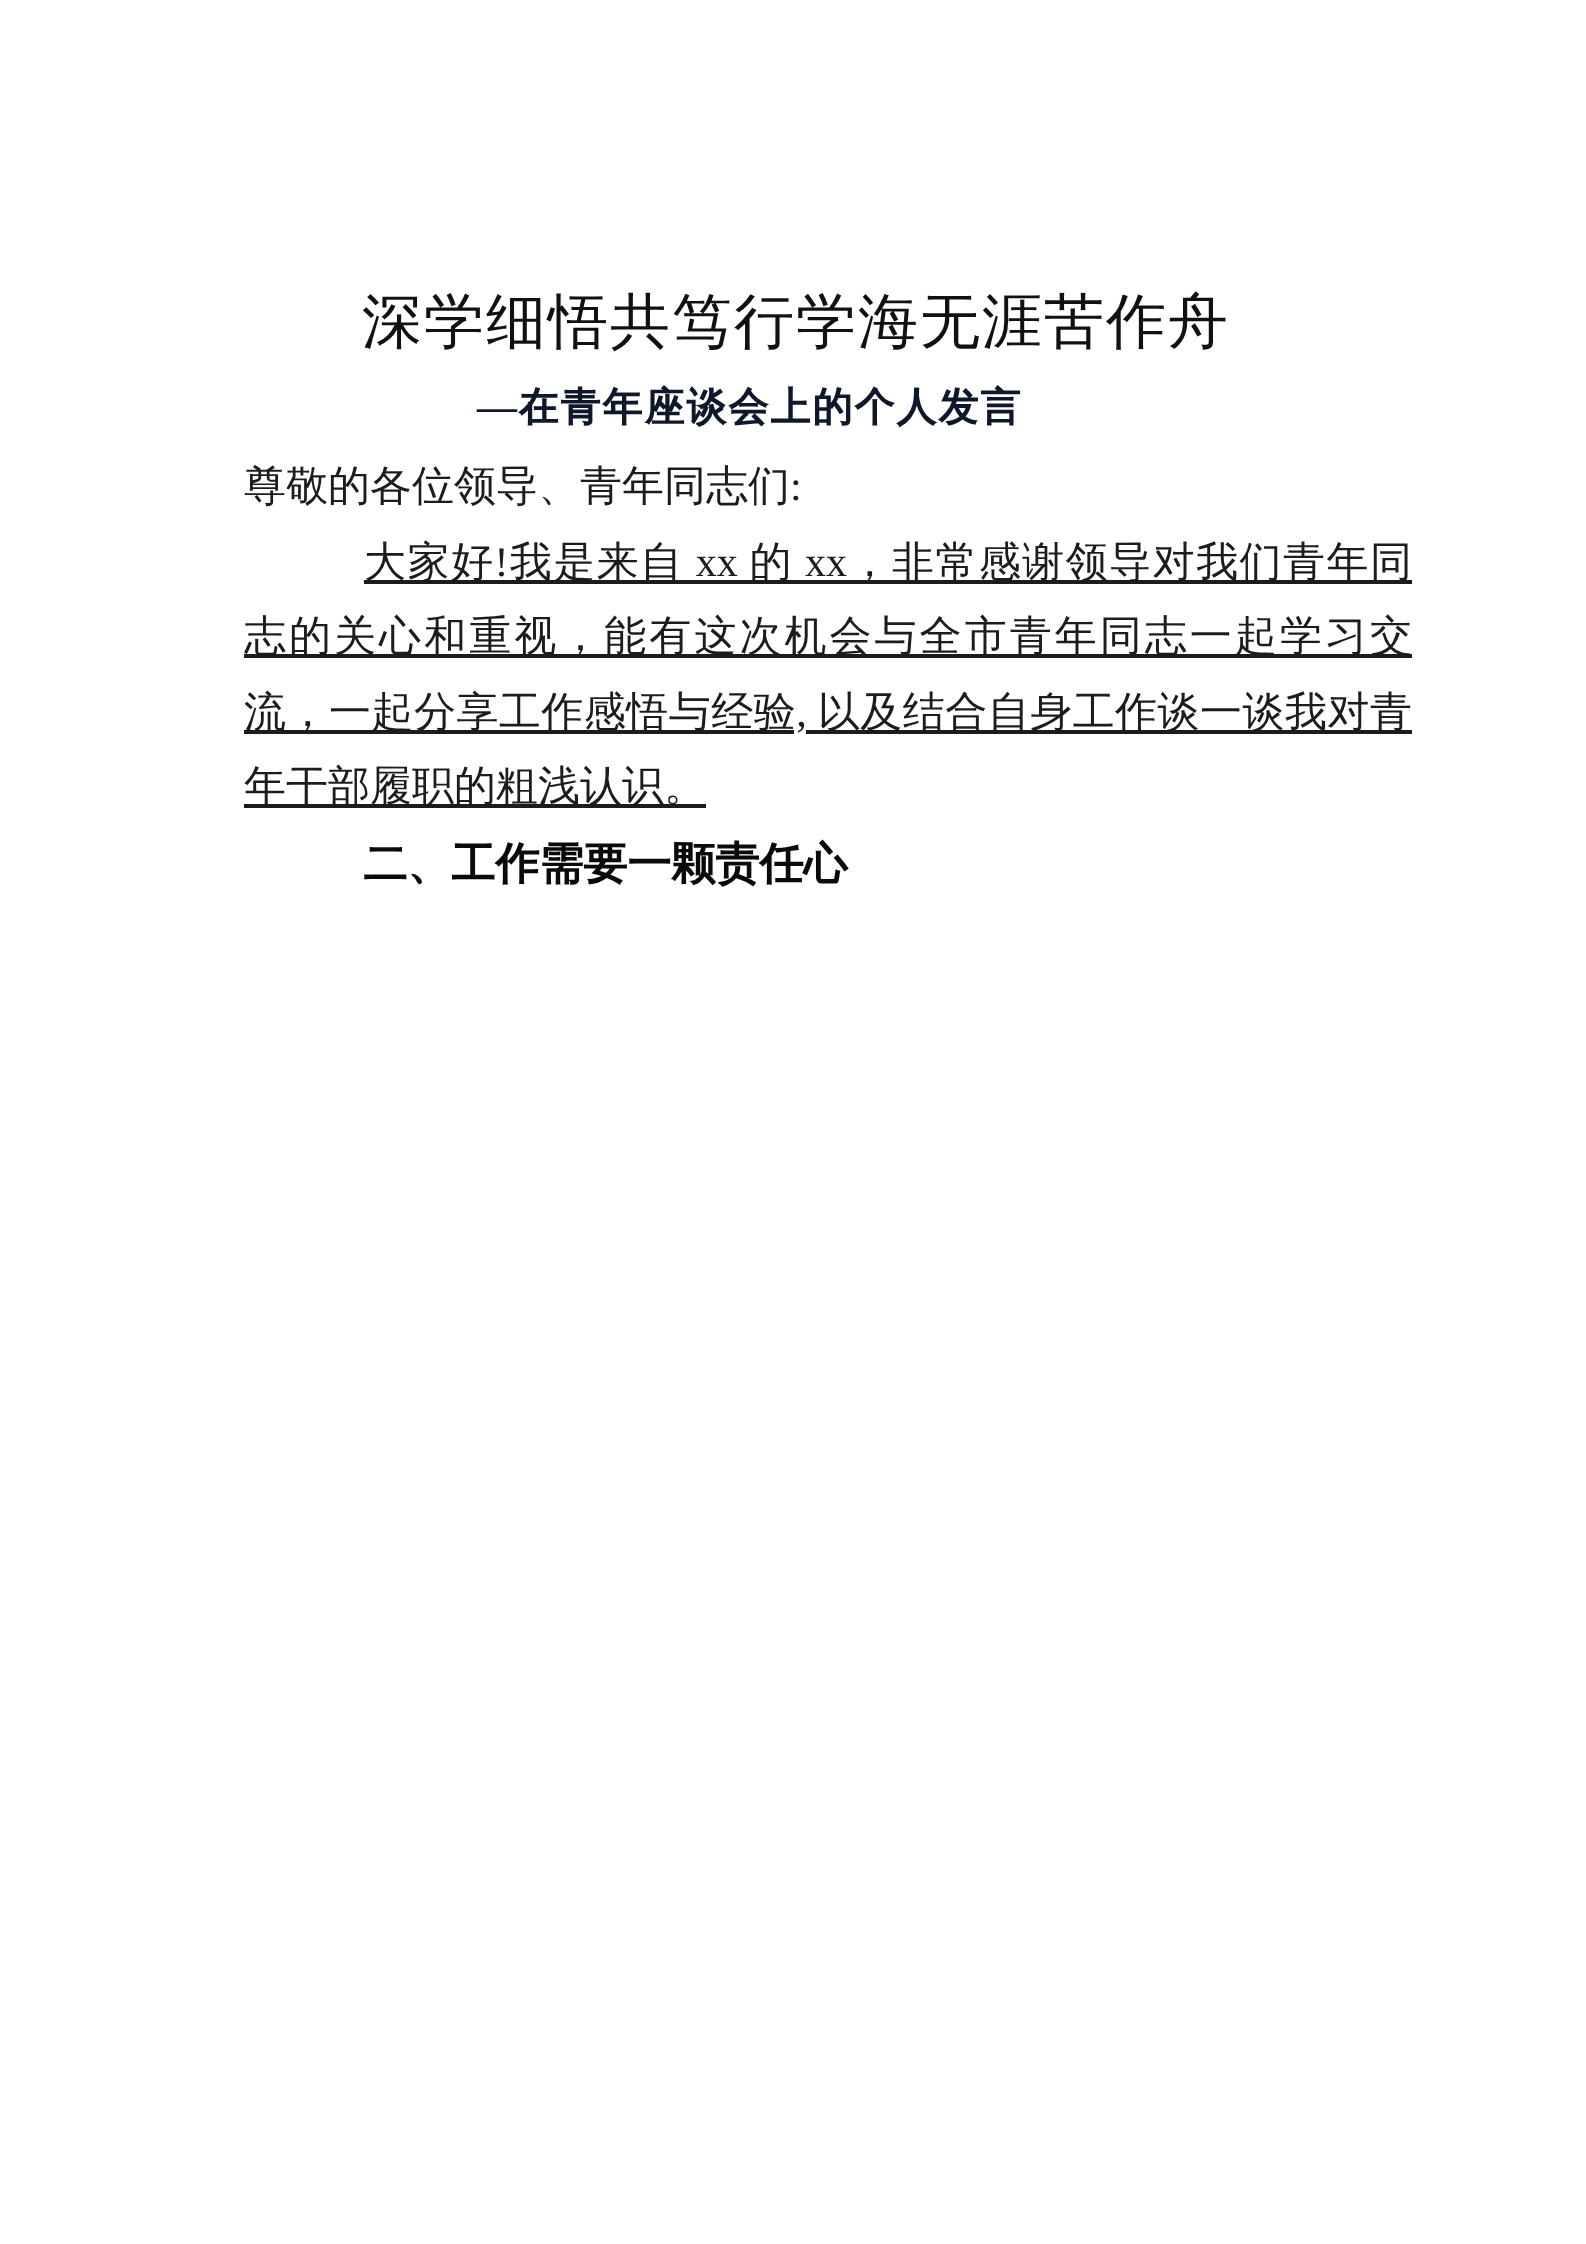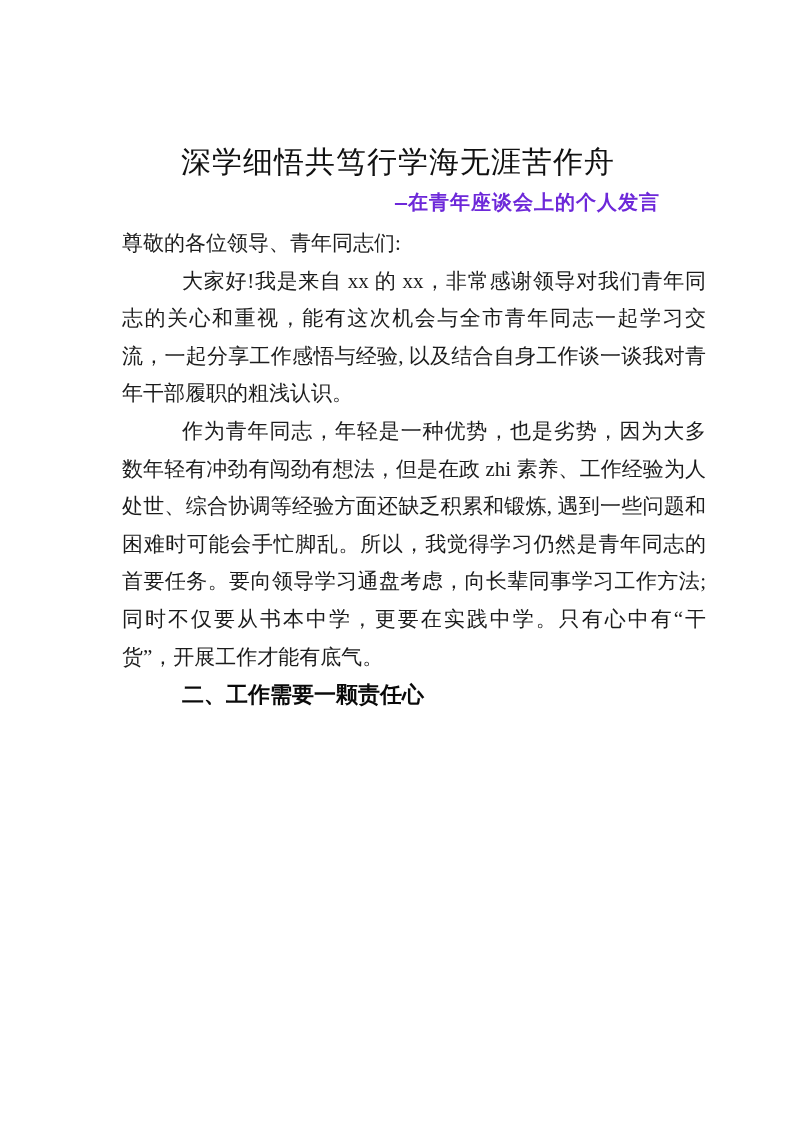--- a/index.html
+++ b/index.html
@@ -27,45 +27,46 @@
     font-family: "Liberation Serif", "DejaVu Serif", serif;
     font-size: 30px;
     font-weight: 500;
     line-height: 34px;
     letter-spacing: 1px;
     color: #111111;
   }
   .doc-subtitle {
     margin-top: 13px;
     padding-right: 46px;
-    text-align: right;
-    font-family: Liberation Mono, monospace;
+    text-align: center;
+    font-family: Liberation Serif, serif;
     font-size: 20px;
     font-weight: bold;
     line-height: 24px;
     letter-spacing: 1px;
-    color: #6d28d9;
+    color: #0f172a;
   }
   .body-text {
     margin-top: 9px;
     font-family: "Liberation Serif", "DejaVu Serif", serif;
     font-size: 21px;
     line-height: 37.6px;
     text-align: justify;
     margin-left: 32px;
   }
   .body-text p, .body-text h2 {
     margin: 0;
     padding: 0;
   }
   .salutation {
     text-indent: 0;
   }
   .para {
     text-indent: 60px;
+    text-decoration: underline;
   }
   .heading {
     font-family: "Liberation Sans", "DejaVu Sans", sans-serif;
     font-size: 22px;
     font-weight: bold;
     line-height: 37.6px;
     text-indent: 60px;
     color: #0a0a0a;
   }
   .footer {
@@ -89,20 +90,19 @@
 </head>
 <body>
 
 <div class="page">
   <div class="content">
     <h1 class="doc-title">深学细悟共笃行学海无涯苦作舟</h1>
     <div class="doc-subtitle">—在青年座谈会上的个人发言</div>
     <div class="body-text">
       <p class="salutation">尊敬的各位领导、青年同志们:</p>
       <p class="para">大家好!我是来自 xx 的 xx，非常感谢领导对我们青年同志的关心和重视，能有这次机会与全市青年同志一起学习交流，一起分享工作感悟与经验, 以及结合自身工作谈一谈我对青年干部履职的粗浅认识。</p>
-      <p class="para">作为青年同志，年轻是一种优势，也是劣势，因为大多数年轻有冲劲有闯劲有想法，但是在政 zhi 素养、工作经验为人处世、综合协调等经验方面还缺乏积累和锻炼, 遇到一些问题和困难时可能会手忙脚乱。所以，我觉得学习仍然是青年同志的首要任务。要向领导学习通盘考虑，向长辈同事学习工作方法; 同时不仅要从书本中学，更要在实践中学。只有心中有“干货”，开展工作才能有底气。</p>
       <h2 class="heading">二、工作需要一颗责任心</h2>
     </div>
   </div>
   <div class="footer">
     <span class="dash">—</span><span class="pagenum">1</span><span class="dash">—</span>
   </div>
 </div>
 
 </body></html>

